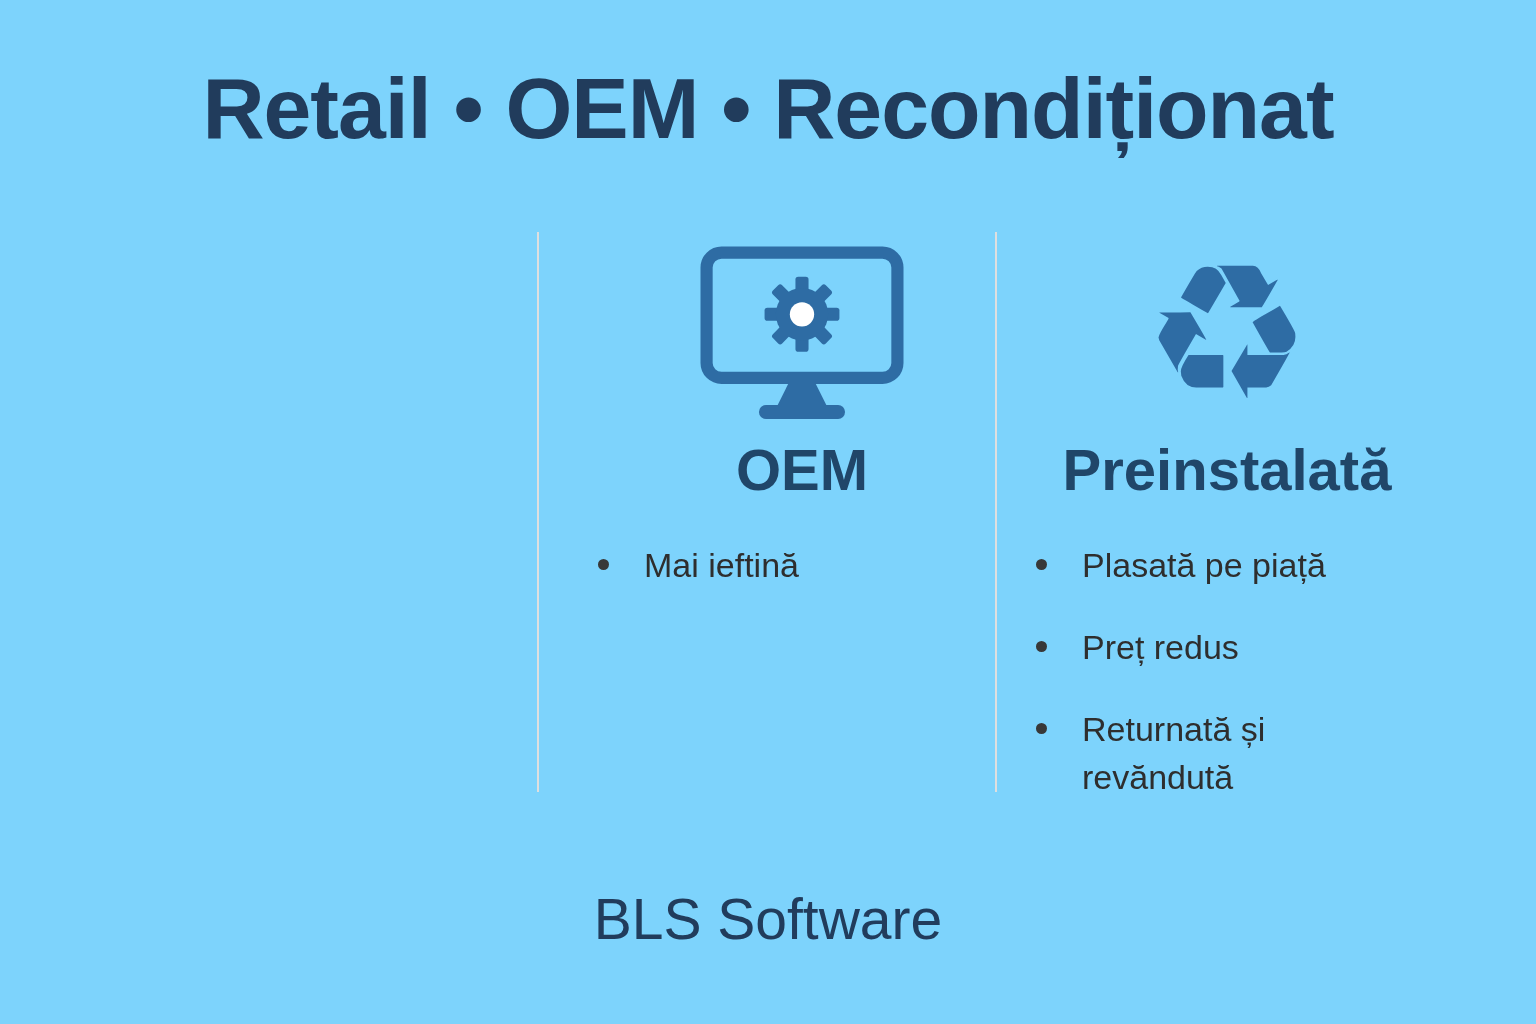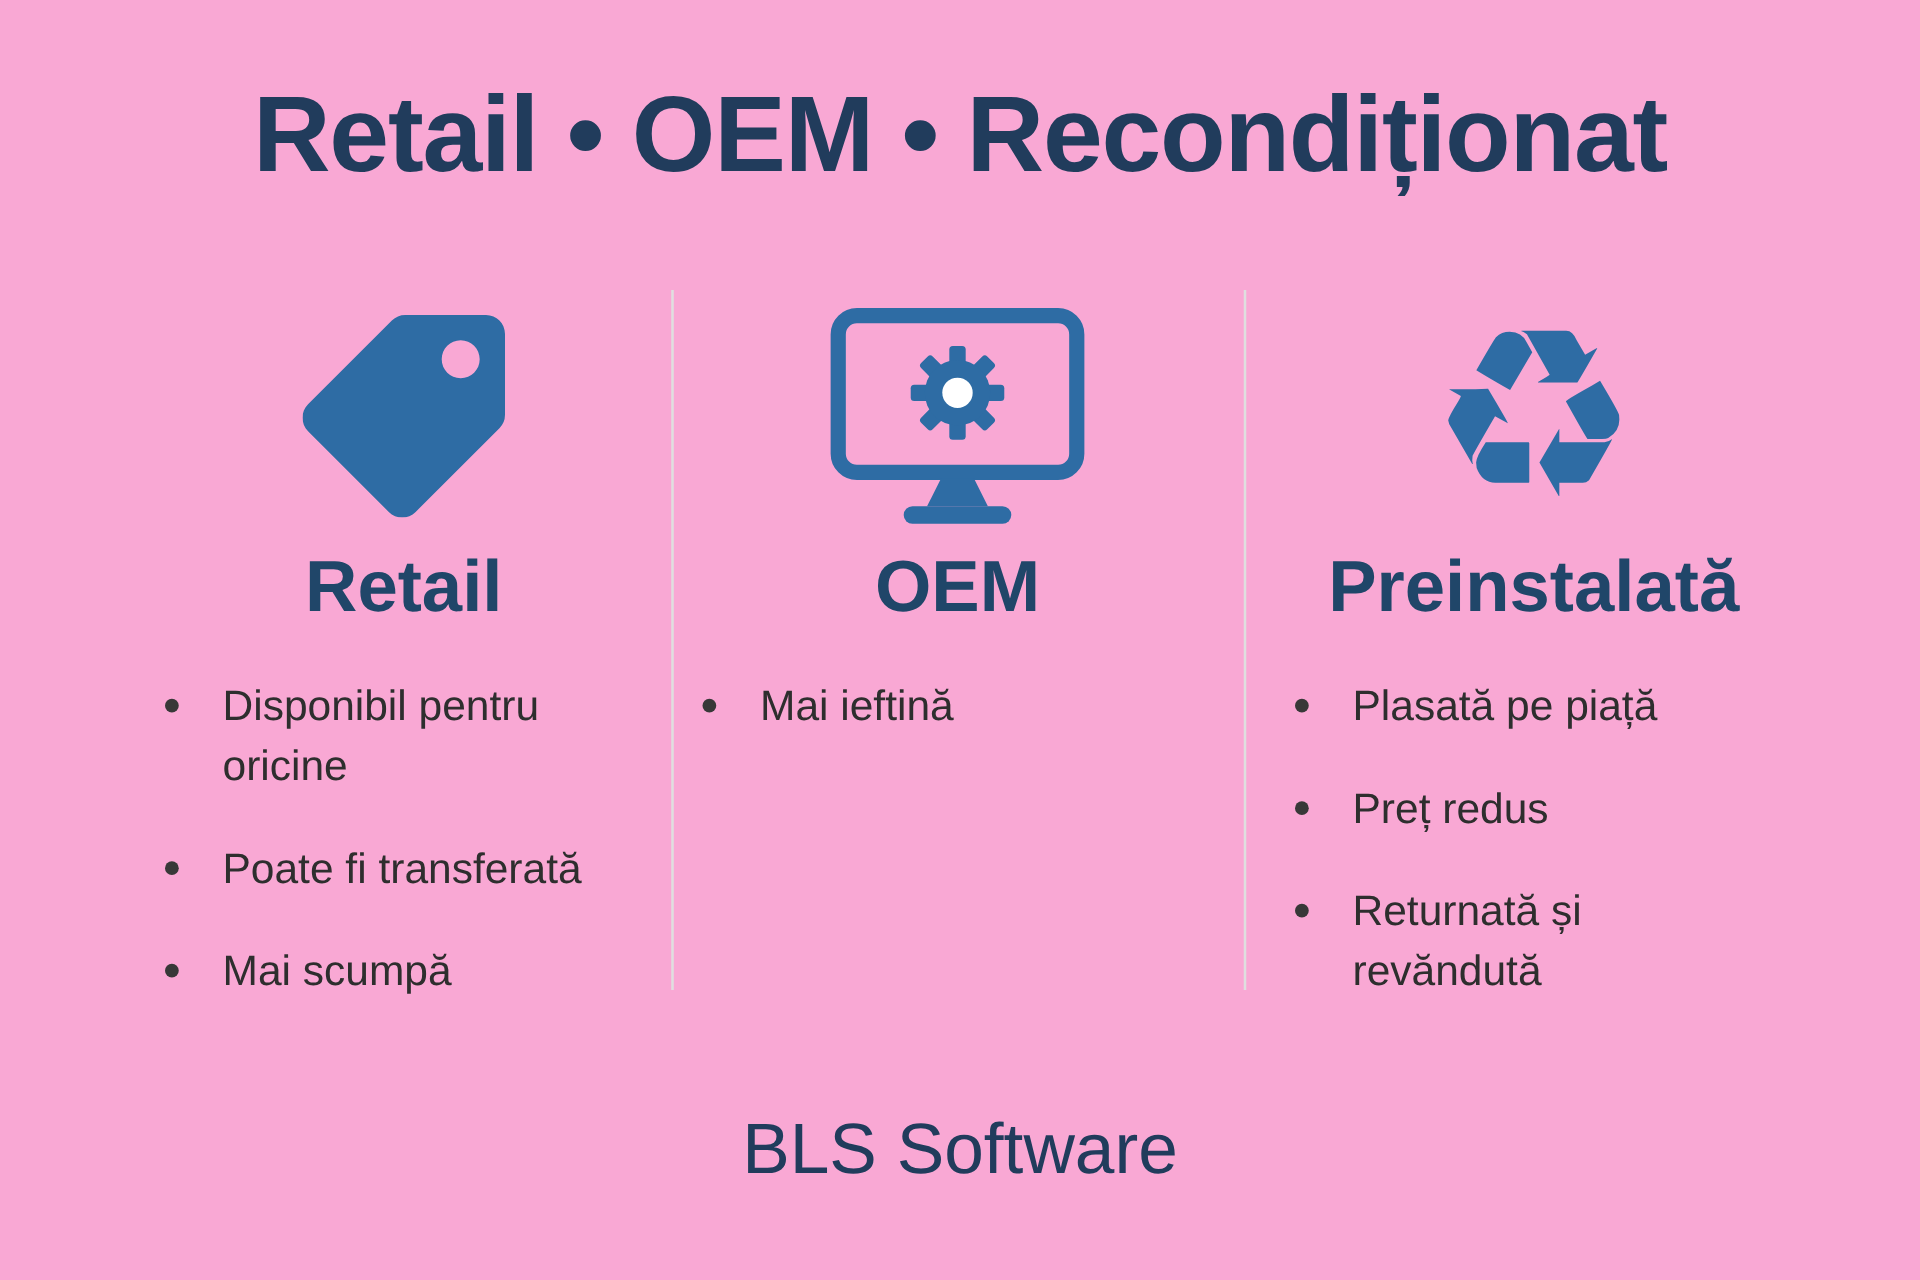--- a/index.html
+++ b/index.html
@@ -4,37 +4,37 @@
 <style>
   html,body{margin:0;padding:0;}
   body{
     width:1536px;height:1024px;
     background:#fdfdfd;
     font-family:"Liberation Sans", sans-serif;
     -webkit-font-smoothing:antialiased;
   }
   .page{
     position:relative;width:1536px;height:1024px;
-    background:#f9a8d4;overflow:hidden;
+    background:#7dd3fc;overflow:hidden;
   }
   .title{
     position:absolute;top:58px;left:0;width:100%;
     margin:0;text-align:center;
     font-size:86px;font-weight:700;line-height:100px;
     color:#213c5c;letter-spacing:-1px;
   }
   .divider{
     position:absolute;top:232px;width:2px;height:560px;
     background:#dfdfdf;
   }
   .divider-1{left:537px;}
   .divider-2{left:995px;}
   .column{position:absolute;top:240px;}
   .col-1{left:130px;width:386px;}
-  .col-2{left:560px;width:412px;}
+  .col-2{left:596px;width:412px;}
   .col-3{left:1034px;width:386px;}
   .icon-box{
     height:185px;display:flex;align-items:center;justify-content:center;
   }
   .recycle-glyph{
     font-family:"DejaVu Sans", sans-serif;
     font-size:188px;line-height:185px;
     color:#2e6ca4;display:block;
   }
   .col-heading{
@@ -67,42 +67,20 @@
 </head>
 <body>
 
 <div class="page">
 
   <h1 class="title">Retail • OEM • Recondiționat</h1>
 
   <div class="divider divider-1"></div>
   <div class="divider divider-2"></div>
 
-  <section class="column col-1">
-    <div class="icon-box">
-      <svg class="icon-svg" width="162" height="162" viewBox="0 0 512 512" aria-hidden="true">
-        <g transform="rotate(90 256 256)">
-          <path fill="#2e6ca4" fill-rule="evenodd" d="M0 252.118V48C0 21.49 21.49 0 48 0h204.118a48 48 0 0 1 33.941 14.059l211.882 211.882c18.745 18.745 18.745 49.137 0 67.882L293.823 497.941c-18.745 18.745-49.137 18.745-67.882 0L14.059 286.059A48 48 0 0 1 0 252.118zM112 64c-26.51 0-48 21.49-48 48s21.49 48 48 48 48-21.49 48-48-21.49-48-48-48z"></path>
-        </g>
-      </svg>
-    </div>
-    <h2 class="col-heading">Retail</h2>
-    <ul class="bullets">
-      <li>
-          <span>Disponibil pentru
-oricine</span>
-        </li>
-      <li>
-          <span>Poate fi transferată</span>
-        </li>
-      <li>
-          <span>Mai scumpă</span>
-        </li>
-    </ul>
-  </section>
 
   <section class="column col-2">
     <div class="icon-box">
       <svg class="icon-svg" width="206" height="174" viewBox="0 0 220 186" aria-hidden="true">
         <rect x="8" y="7" width="204" height="134" rx="16" fill="none" stroke="#2e6ca4" stroke-width="13"></rect>
         <path fill="#2e6ca4" d="M96 146 h28 l12 24 h-52 z"></path>
         <rect x="64" y="170" width="92" height="15" rx="7.5" fill="#2e6ca4"></rect>
         <g transform="translate(110,73)">
           <g fill="#2e6ca4">
             <rect x="-7" y="-40" width="14" height="17" rx="3"></rect>

